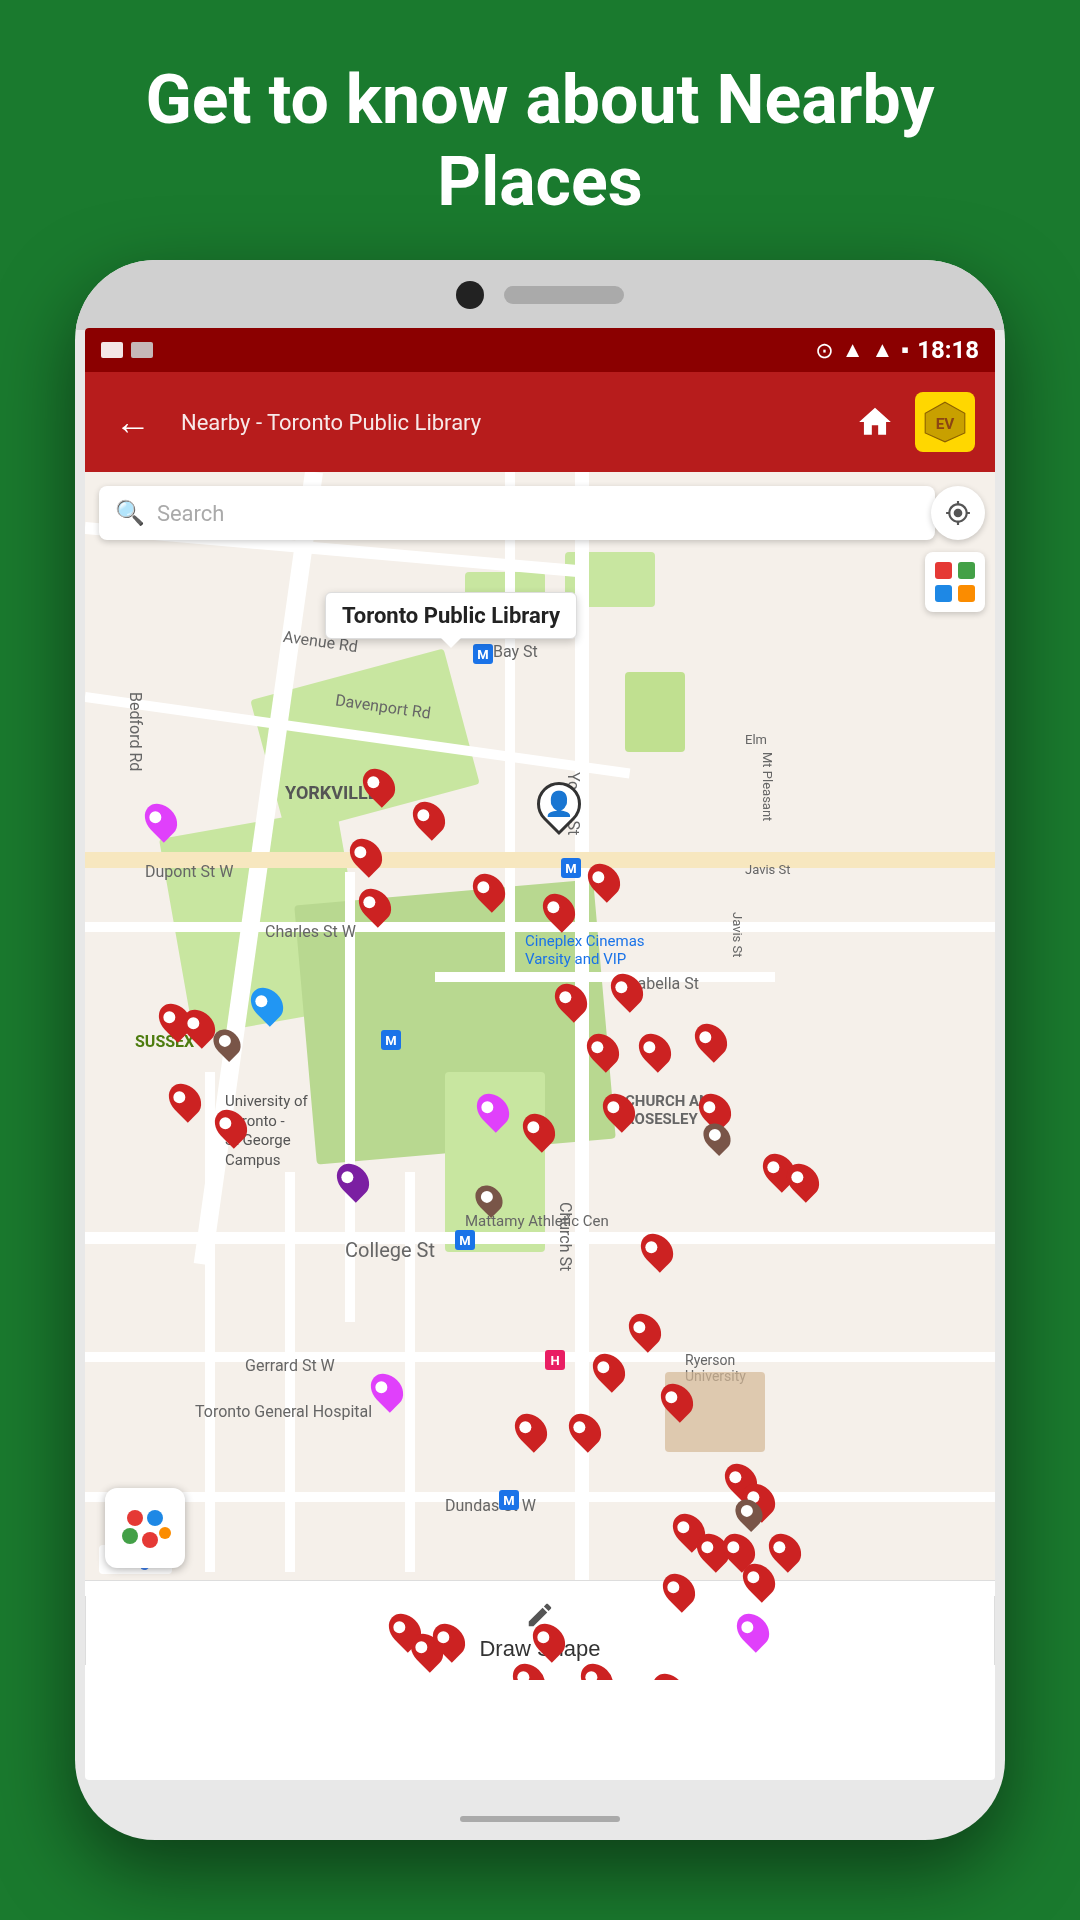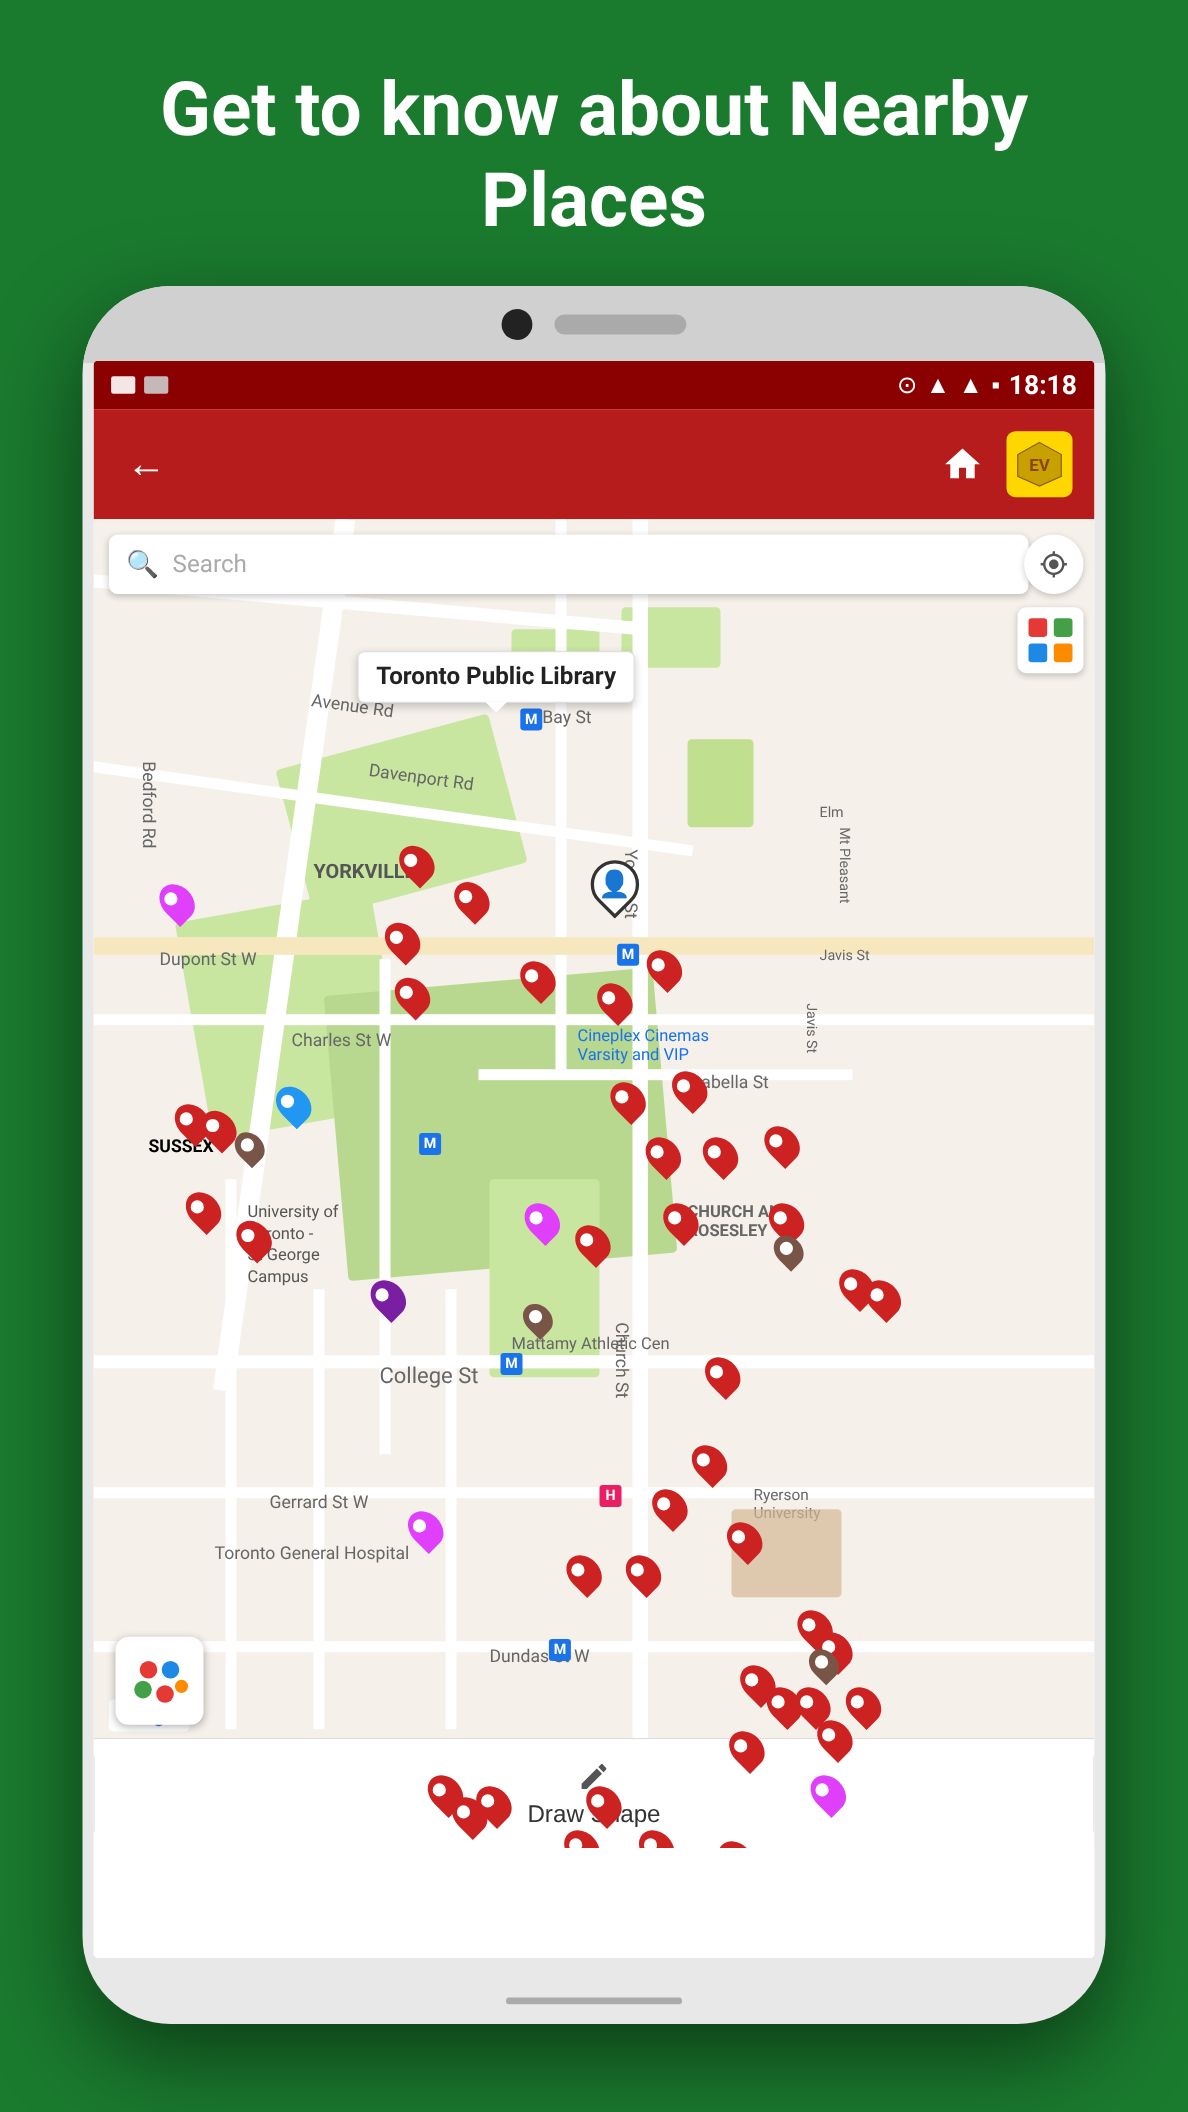--- a/index.html
+++ b/index.html
@@ -405,20 +405,21 @@
         <span>▲</span>
         <span>▲</span>
         <span>▪</span>
         <span style="font-size:24px;font-weight:bold;">18:18</span>
       </div>
     </div>
 
     <div class="app-bar">
       <div class="back-btn">←</div>
       <div class="app-bar-title">
+        <div class="title-sub">Nearby - Toronto Public Library</div>
       </div>
       <div class="app-bar-icons">
         <div class="home-icon-btn">
           <svg width="38" height="38" viewBox="0 0 24 24" fill="white">
             <path d="M10 20v-6h4v6h5v-8h3L12 3 2 12h3v8z"></path>
           </svg>
         </div>
         <div class="ev-badge">
           <svg width="44" height="44" viewBox="0 0 40 40">
             <polygon points="20,2 38,12 38,30 20,38 2,30 2,12" fill="#c8a000" stroke="#8b6000" stroke-width="1"></polygon>
@@ -471,26 +472,26 @@
         <div class="road" style="top:700px;left:200px;width:10px;height:400px;"></div>
 
         <div class="road road-yellow" style="top:380px;left:0;width:100%;height:16px;opacity:0.5;"></div>
 
         <div class="map-label" style="top:46px;left:60px;">Dupont St</div>
         <div class="map-label" style="top:220px;left:60px;transform:rotate(90deg);transform-origin:top left;">Bedford Rd</div>
         <div class="map-label" style="top:160px;left:198px;transform:rotate(8deg);">Avenue Rd</div>
         <div class="map-label" style="top:225px;left:250px;transform:rotate(8deg);">Davenport Rd</div>
         <div class="map-label" style="top:310px;left:200px;font-weight:bold;color:#555;font-size:18px;">YORKVILLE</div>
         <div class="map-label" style="top:390px;left:60px;">Dupont St W</div>
-        <div class="map-label" style="top:464px;left:180px;">Charles St W</div>
+        <div class="map-label" style="top:450px;left:180px;">Charles St W</div>
         <div class="map-label" style="top:170px;left:408px;">Bay St</div>
         <div class="map-label" style="top:730px;left:490px;transform:rotate(90deg);transform-origin:top left;">Church St</div>
         <div class="map-label" style="top:300px;left:498px;transform:rotate(90deg);transform-origin:top left;">Yonge St</div>
         <div class="map-label" style="top:502px;left:540px;">Isabella St</div>
-        <div class="map-label" style="top:560px;left:50px;font-weight:bold;color:#000000;">SUSSEX</div>
+        <div class="map-label" style="top:560px;left:50px;font-weight:bold;color:#4d7c0f;">SUSSEX</div>
         <div class="map-label" style="top:620px;left:140px;font-size:15px;color:#555;line-height:1.3;">University of<br>Toronto -<br>St George<br>Campus</div>
         <div class="map-label" style="top:620px;left:540px;font-size:15px;font-weight:bold;color:#666;">CHURCH AND<br>ROSESLEY</div>
         <div class="map-label" style="top:740px;left:380px;font-size:15px;">Mattamy Athletic Cen</div>
         <div class="map-label" style="top:766px;left:260px;font-size:20px;">College St</div>
         <div class="map-label" style="top:884px;left:160px;">Gerrard St W</div>
         <div class="map-label" style="top:930px;left:110px;font-size:16px;">Toronto General Hospital</div>
         <div class="map-label" style="top:1024px;left:360px;">Dundas St W</div>
         <div class="map-label" style="top:880px;left:600px;font-size:14px;">Ryerson<br>University</div>
         <div class="map-label" style="top:460px;left:440px;font-size:15px;color:#1a73e8;">Cineplex Cinemas<br>Varsity and VIP</div>
         <div class="map-label" style="top:440px;left:660px;transform:rotate(90deg);transform-origin:top left;font-size:13px;">Javis St</div>

